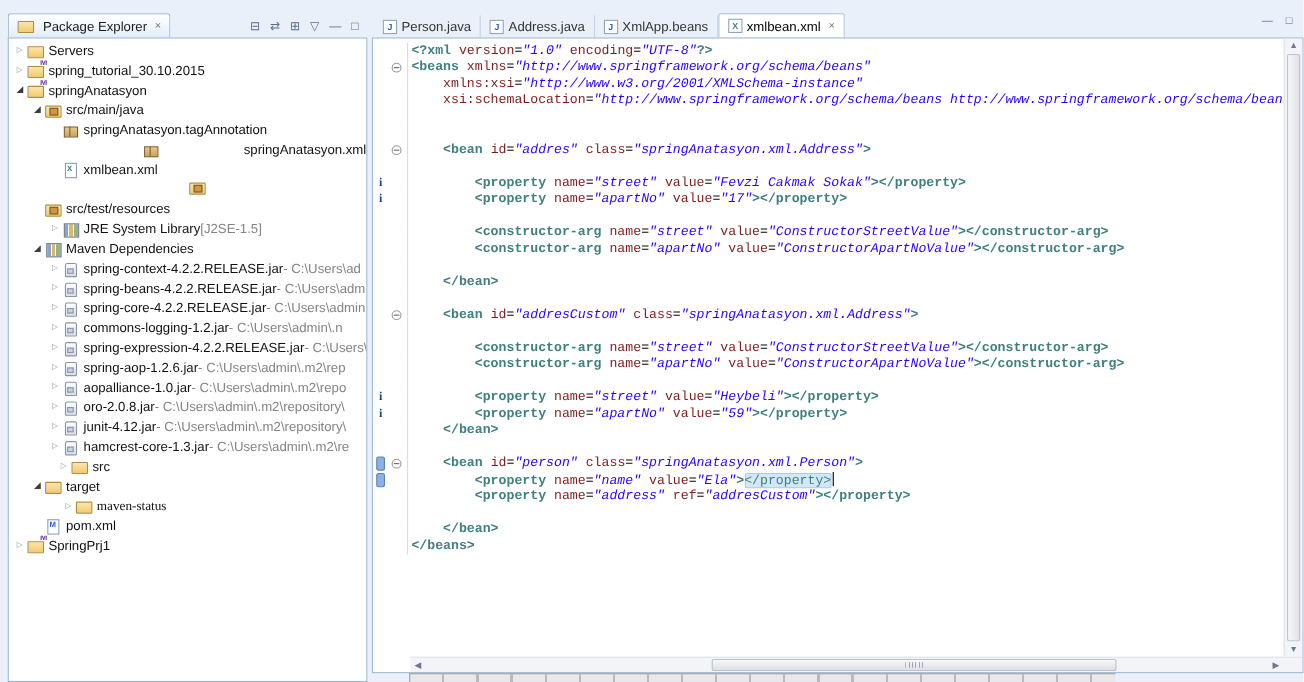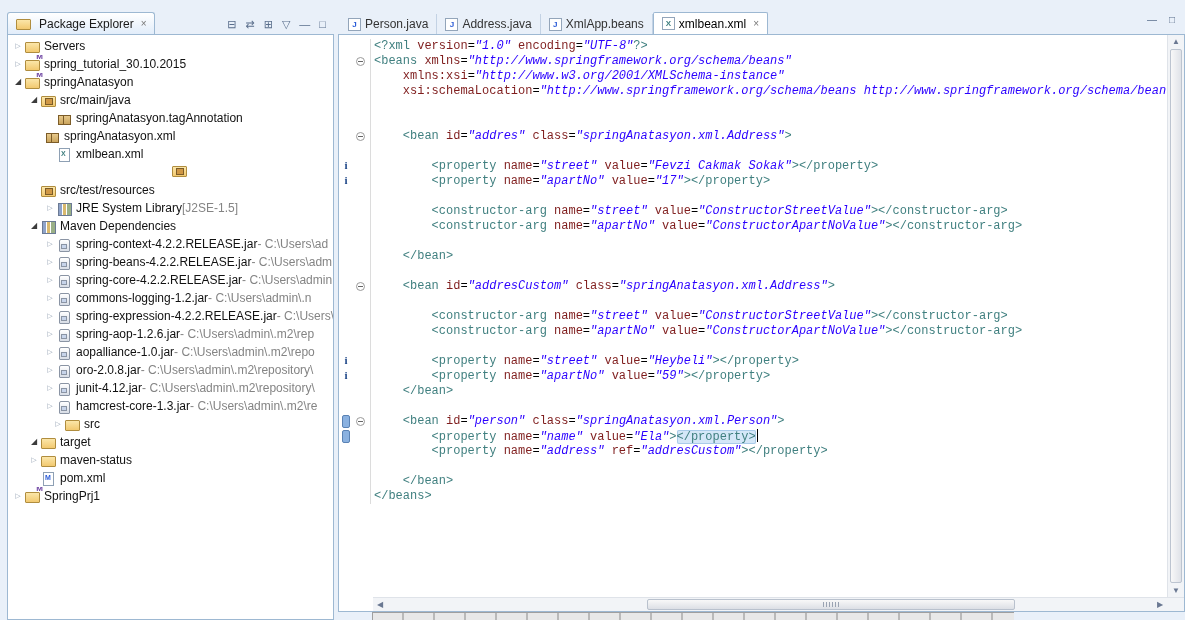--- a/index.html
+++ b/index.html
@@ -72,21 +72,21 @@
   .cline{display:flex;height:15px;}
   .ann{width:14px;flex:none;text-align:center;position:relative;}
   .info-i{font:bold 11px "Liberation Serif",serif;color:#1c4587;line-height:13px;}
   .omark{position:absolute;left:3px;top:1px;width:8px;height:13px;background:#8ab1e0;
     border:1px solid #5a82b4;border-radius:2px;box-sizing:border-box;}
   .fold{width:18px;flex:none;border-right:1px solid #dcdcdc;box-sizing:border-box;position:relative;}
   .fold-dot{position:absolute;left:3px;top:3px;width:9px;height:9px;border:1px solid #9a9a9a;
     border-radius:50%;box-sizing:border-box;background:#fff;}
   .fold-dot::after{content:"";position:absolute;left:1px;right:1px;top:3px;height:1px;background:#666;}
   .ctext{flex:1;white-space:pre;overflow:hidden;padding-left:3px;color:#000;}
-  .tk-g{color:#3f7f7f;}
+  .tk-g{color:#3f7f7f;font-weight:bold;}
   .tk-a{color:#7f1d1d;}
   .tk-v{color:#2a00ff;font-style:italic;}
   .tk-p{color:#000;}
   .tk-gh{color:#3f7f7f;background:#d4e7f8;box-shadow:0 0 0 1px #a9cbe9 inset;border-radius:2px;}
   .caret{display:inline-block;width:1px;height:13px;background:#000;vertical-align:-2px;margin-left:1px;}
   
   .vscroll{width:17px;flex:none;background:#f2f4f7;border-left:1px solid #dfe3e9;
     display:flex;flex-direction:column;align-items:center;box-sizing:border-box;}
   .sarrow{color:#6a7892;font-size:8px;line-height:13px;height:13px;flex:none;text-align:center;width:14px;}
   .vthumb{flex:1;width:12px;margin:1px 0;background:linear-gradient(90deg,#f8f8f8,#dfe2e8);
@@ -144,21 +144,21 @@
           <div class="trow" style="padding-left: 20px;">
             <span class="arrow open">◢</span>
             <span class="tic tic-source-folder"></span>
             <span class="tlabel">src/main/java</span>
           </div>
           <div class="trow" style="padding-left: 36px;">
             <span class="arrow none"></span>
             <span class="tic tic-package"></span>
             <span class="tlabel">springAnatasyon.tagAnnotation</span>
           </div>
-          <div class="trow" style="padding-left: 24px;">
+          <div class="trow" style="padding-left: 36px; justify-content: space-between;">
             <span class="arrow none"></span>
             <span class="tic tic-package"></span>
             <span class="tlabel">springAnatasyon.xml</span>
           </div>
           <div class="trow" style="padding-left: 36px;">
             <span class="arrow none"></span>
             <span class="tic tic-xml-file"></span>
             <span class="tlabel">xmlbean.xml</span>
           </div>
           <div class="trow" style="padding-left: 20px; flex-direction: column;">
@@ -245,21 +245,21 @@
           <div class="trow" style="padding-left: 20px; margin-left: 24px;">
             <span class="arrow closed">▷</span>
             <span class="tic tic-folder"></span>
             <span class="tlabel">src</span>
           </div>
           <div class="trow" style="padding-left: 20px;">
             <span class="arrow open">◢</span>
             <span class="tic tic-folder"></span>
             <span class="tlabel">target</span>
           </div>
-          <div class="trow" style="padding-left: 20px;">
+          <div class="trow" style="padding-left: 48px; font-family: Liberation Serif, serif;">
             <span class="arrow closed">▷</span>
             <span class="tic tic-folder"></span>
             <span class="tlabel">maven-status</span>
           </div>
           <div class="trow" style="padding-left: 20px;">
             <span class="arrow none"></span>
             <span class="tic tic-pom-file"></span>
             <span class="tlabel">pom.xml</span>
           </div>
           <div class="trow" style="padding-left: 4px;">

